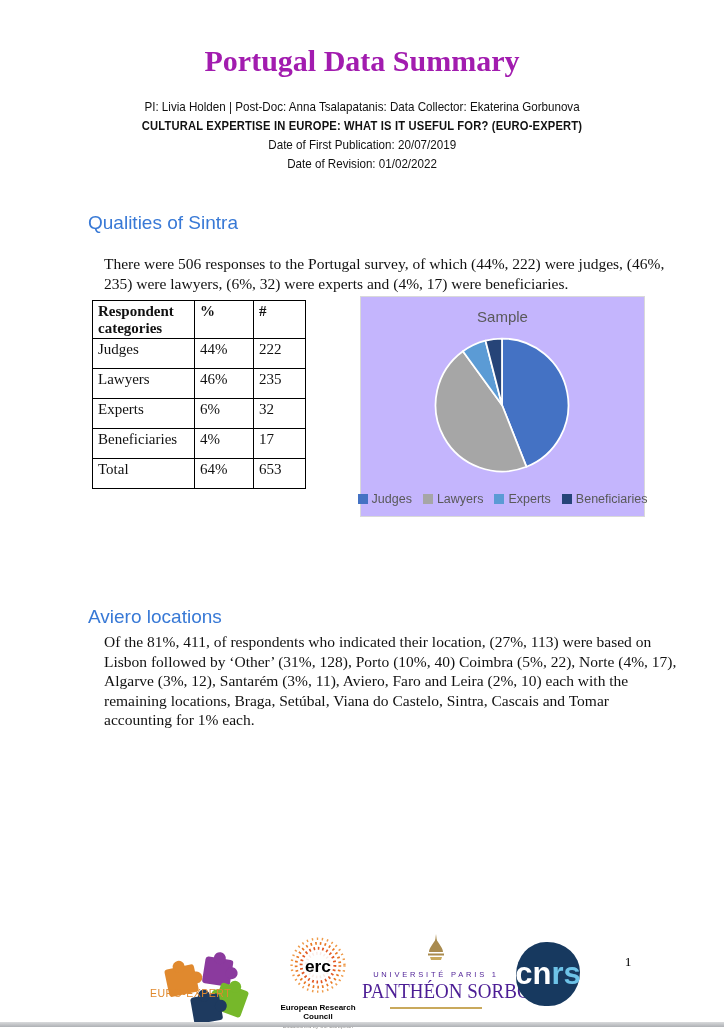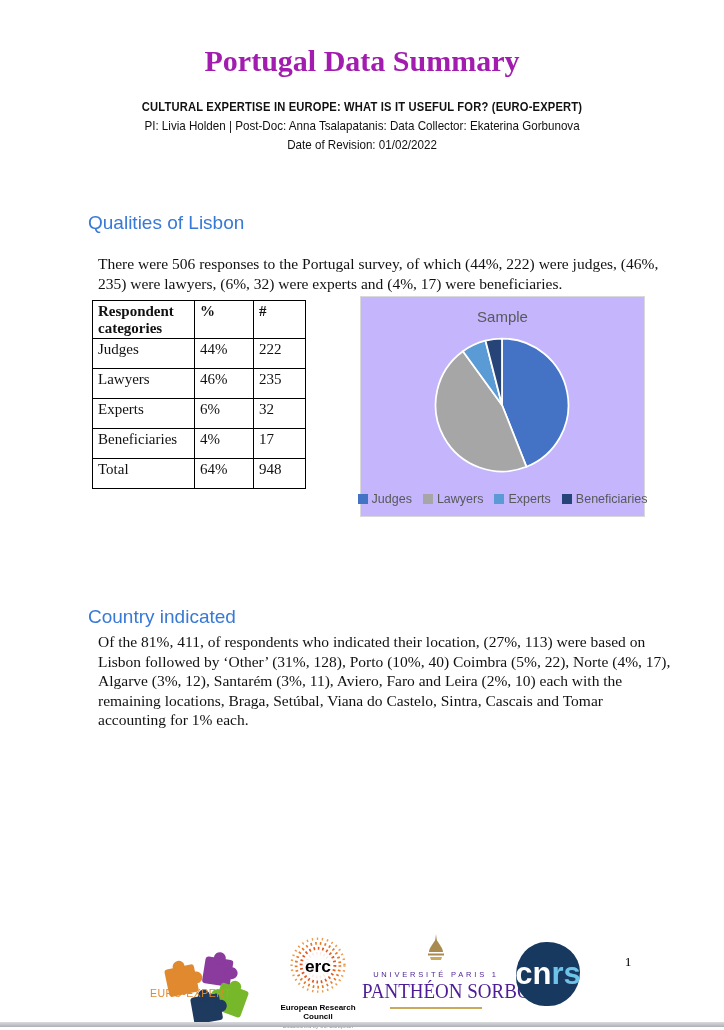--- a/index.html
+++ b/index.html
@@ -16,21 +16,21 @@
     font-family:"Liberation Sans",sans-serif;color:#111;}
   .subheader .line{line-height:18px;}
   .cond{display:inline-block;transform:scaleX(0.86);transform-origin:center;white-space:nowrap;}
   .sub-bold{font-size:13px;font-weight:700;letter-spacing:0.2px;}
   .sub-reg{font-size:13.5px;font-weight:400;}
   
   .section-heading{
     position:absolute;left:88px;font-family:"Liberation Sans",sans-serif;
     font-size:19px;color:#3879d6;font-weight:400;
   }
-  .para{position:absolute;left:98px;font-size:15.5px;line-height:19.5px;color:#111;}
+  .para{position:absolute;left:104px;font-size:15.5px;line-height:19.5px;color:#111;}
   
   .resp-table{
     position:absolute;left:92px;top:300px;border-collapse:collapse;
     font-size:15px;color:#111;table-layout:fixed;
   }
   .resp-table td,.resp-table th{
     border:1px solid #000;vertical-align:top;text-align:left;
     padding:2px 4px 0 5px;font-weight:400;
   }
   .resp-table th{font-weight:700;}
@@ -79,26 +79,27 @@
     position:absolute;left:0;bottom:3px;width:724px;height:5px;
     background:linear-gradient(#d9dadc,#aeb1b5);
   }
 </style>
 </head>
 <body>
 
 <div class="doc-title">Portugal Data Summary</div>
 
 <div class="subheader">
+  <div class="line"><span class="cond sub-reg">PI: Livia Holden | Post-Doc: Anna Tsalapatanis: Data Collector: Ekaterina Gorbunova</span></div>
   <div class="line"><span class="cond sub-bold">CULTURAL EXPERTISE IN EUROPE: WHAT IS IT USEFUL FOR? (EURO-EXPERT)</span></div>
-  <div class="line"><span class="cond sub-reg">PI: Livia Holden | Post-Doc: Anna Tsalapatanis: Data Collector: Ekaterina Gorbunova</span></div>
+  <div class="line"><span class="cond sub-reg">Date of First Publication: 20/07/2019</span></div>
   <div class="line"><span class="cond sub-reg">Date of Revision: 01/02/2022</span></div>
 </div>
 
-<div class="section-heading" style="top:212px;">Qualities of Lisbon</div>
+<div class="section-heading" style="top:212px;">Qualities of Sintra</div>
 <div class="para" style="top:254px;width:566px;">There were 506 responses to the Portugal survey, of which (44%, 222) were judges, (46%, 235) were lawyers, (6%, 32) were experts and (4%, 17) were beneficiaries.</div>
 
 <table class="resp-table">
   <tbody>
       <tr class="row-head">
     <th class="col-cat">Respondent categories</th>
     <th class="col-pct">%</th>
     <th class="col-num">#</th>
   </tr>
   <tr class="row-data">
@@ -117,21 +118,21 @@
     <td>32</td>
   </tr>
   <tr class="row-data">
     <td>Beneficiaries</td>
     <td>4%</td>
     <td>17</td>
   </tr>
   <tr class="row-data">
     <td>Total</td>
     <td>64%</td>
-    <td>948</td>
+    <td>653</td>
   </tr>
 </tbody>
   </table>
 
 <div class="chart-box">
   <div class="chart-title">Sample</div>
   <div class="pie-wrap">
     <svg width="140" height="140" viewBox="0 0 200 200">
       <path d="M100,100 L100,5 A95,95 0 0 1 134.96,188.3 Z" stroke="#ffffff" stroke-width="2.5" stroke-linejoin="round" fill="#4472C4"></path>
       <path d="M100,100 L134.96,188.3 A95,95 0 0 1 44.16,23.14 Z" stroke="#ffffff" stroke-width="2.5" stroke-linejoin="round" fill="#A6A6A6"></path>
@@ -152,21 +153,21 @@
       <span class="swatch" style="background-color: rgb(91, 155, 213);"></span>
       <span>Experts</span>
     </span>
     <span class="legend-item">
       <span class="swatch" style="background-color: rgb(38, 68, 120);"></span>
       <span>Beneficiaries</span>
     </span>
   </div>
 </div>
 
-<div class="section-heading" style="top:606px;">Country indicated</div>
+<div class="section-heading" style="top:606px;">Aviero locations</div>
 <div class="para" style="top:632px;width:574px;">Of the 81%, 411, of respondents who indicated their location, (27%, 113) were based on Lisbon followed by ‘Other’ (31%, 128), Porto (10%, 40) Coimbra (5%, 22), Norte (4%, 17), Algarve (3%, 12), Santarém (3%, 11), Aviero, Faro and Leira (2%, 10) each with the remaining locations, Braga, Setúbal, Viana do Castelo, Sintra, Cascais and Tomar accounting for 1% each.</div>
 
 <div class="footer">
 
   <div class="logo-euro">
     <svg width="112" height="82" viewBox="0 0 112 82">
       <g transform="translate(14,22) rotate(-12)" fill="#e0892e">
         <rect x="0" y="0" width="30" height="28" rx="3"></rect>
           <circle cx="15" cy="0" r="6"></circle>
           <circle cx="30" cy="14" r="6"></circle>

